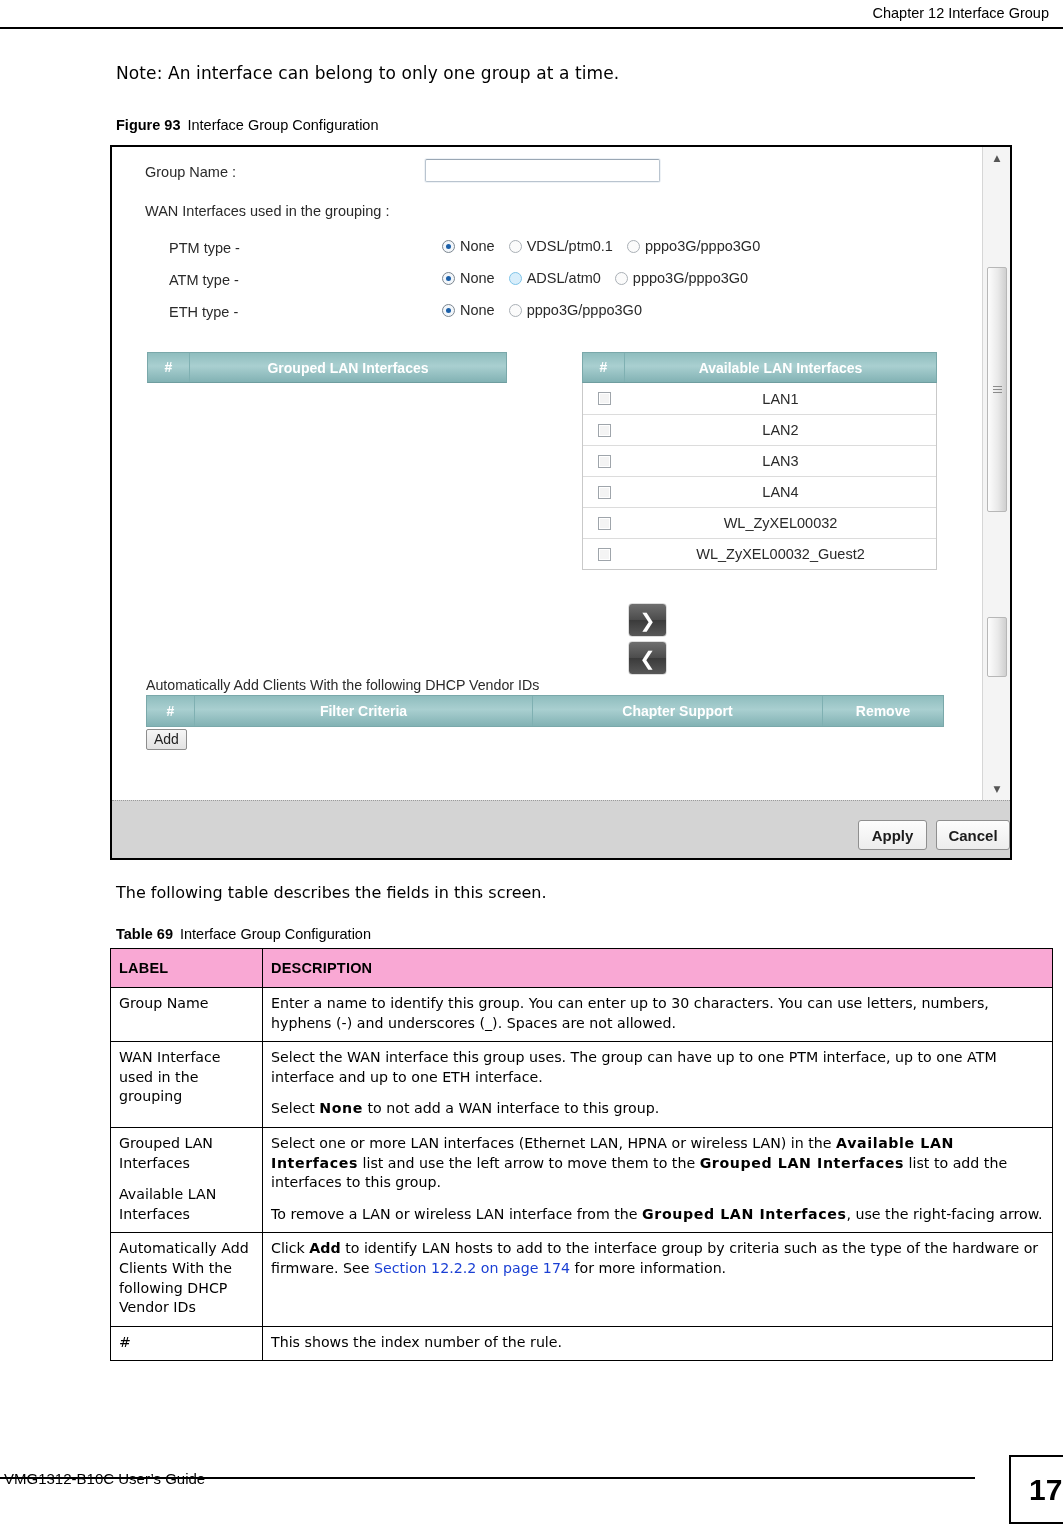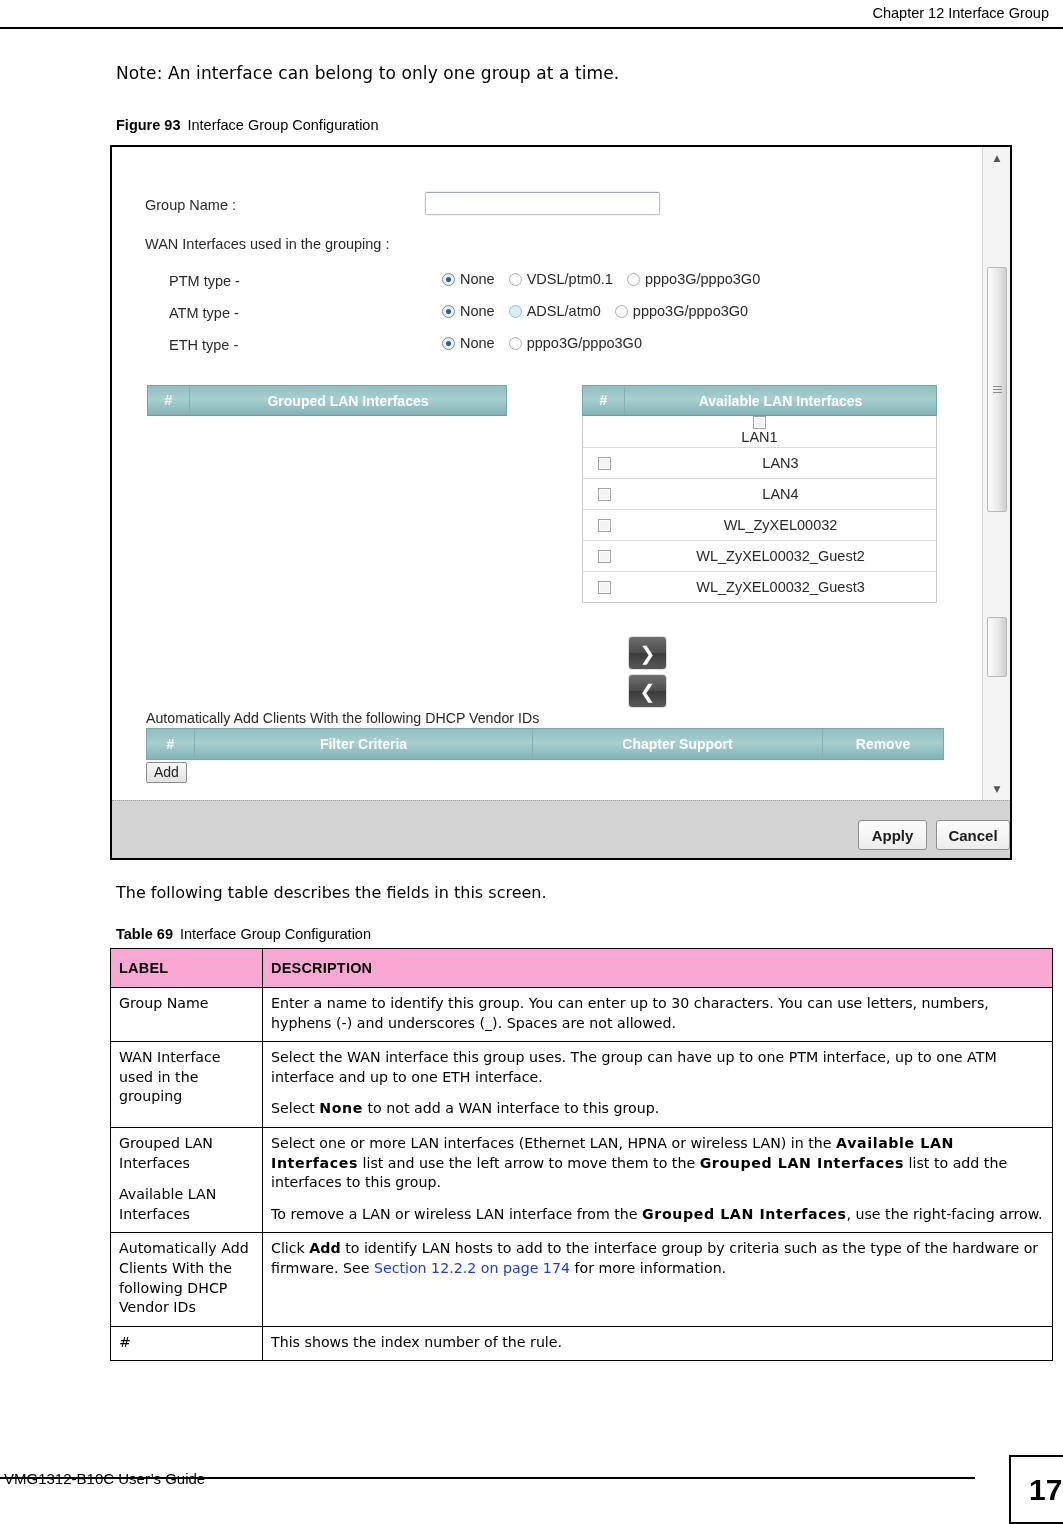--- a/index.html
+++ b/index.html
@@ -47,21 +47,21 @@
   .table-caption b { font-weight:bold; }
   .table-caption .cap-txt { font-weight:normal; margin-left:7px; }
 
   
   #figure {
     position:absolute; left:110px; top:145px; width:902px; height:715px;
     border:2px solid #000; background:#fff; overflow:hidden;
   }
   #fig-scrollarea {
     position:absolute; left:0; top:0; width:870px; height:653px;
-    background:#fff; overflow:hidden;margin-top:33px;
+    background:#fff; overflow:hidden;
   }
   #fig-bottombar {
     position:absolute; left:0; top:653px; width:898px; height:58px;
     background:#d4d4d4; border-top:1px dotted #9a9a9a;
   }
 
   .lbl { font-family:"Liberation Sans", sans-serif; font-size:14.5px; color:#2a2a2a; }
 
   #grp-name-lbl { position:absolute; left:33px; top:17px; }
   #grp-name-input {
@@ -111,21 +111,21 @@
   }
   .iface-head .hh-name {
     flex:1; text-align:center; color:#fff; font-weight:bold; font-size:14px;
     font-family:"Liberation Sans", sans-serif;
   }
   #available-body {
     border-left:1px solid #c9c9c9; border-right:1px solid #c9c9c9;
     border-bottom:1px solid #c9c9c9; background:#fff;
   }
   .iface-row { display:flex; height:31px; align-items:center; border-top:1px solid #dcdcdc; }
-  .iface-row:first-child { border-top:none;flex-direction:column; }
+  .iface-row:first-child { border-top:none; }
   .iface-row .cell-chk { width:42px; display:flex; align-items:center; justify-content:center; }
   .iface-row .cell-name {
     flex:1; text-align:center; font-size:14.5px; color:#2a2a2a;
     font-family:"Liberation Sans", sans-serif;
   }
   .chk {
     width:13px; height:13px; border:1px solid #9fa5ab; background:#f4f4f4;
     box-shadow:inset 0 0 0 1px #ffffff;
   }
 
@@ -320,45 +320,45 @@
         <div class="iface-row">
           <div class="cell-chk">
               <span class="chk"></span>
             </div>
           <div class="cell-name">LAN1</div>
         </div>
         <div class="iface-row">
           <div class="cell-chk">
               <span class="chk"></span>
             </div>
+          <div class="cell-name">LAN2</div>
+        </div>
+        <div class="iface-row">
+          <div class="cell-chk">
+              <span class="chk"></span>
+            </div>
           <div class="cell-name">LAN3</div>
         </div>
         <div class="iface-row">
           <div class="cell-chk">
               <span class="chk"></span>
             </div>
           <div class="cell-name">LAN4</div>
         </div>
         <div class="iface-row">
           <div class="cell-chk">
               <span class="chk"></span>
             </div>
           <div class="cell-name">WL_ZyXEL00032</div>
         </div>
         <div class="iface-row">
           <div class="cell-chk">
               <span class="chk"></span>
             </div>
           <div class="cell-name">WL_ZyXEL00032_Guest2</div>
-        </div>
-        <div class="iface-row">
-          <div class="cell-chk">
-              <span class="chk"></span>
-            </div>
-          <div class="cell-name">WL_ZyXEL00032_Guest3</div>
         </div>
       </div>
     </div>
 
     <div id="arrow-stack">
       <div class="arrow-btn">❯</div>
       <div class="arrow-btn">❮</div>
     </div>
 
     <span class="lbl" id="dhcp-lbl">Automatically Add Clients With the following DHCP Vendor IDs</span>

